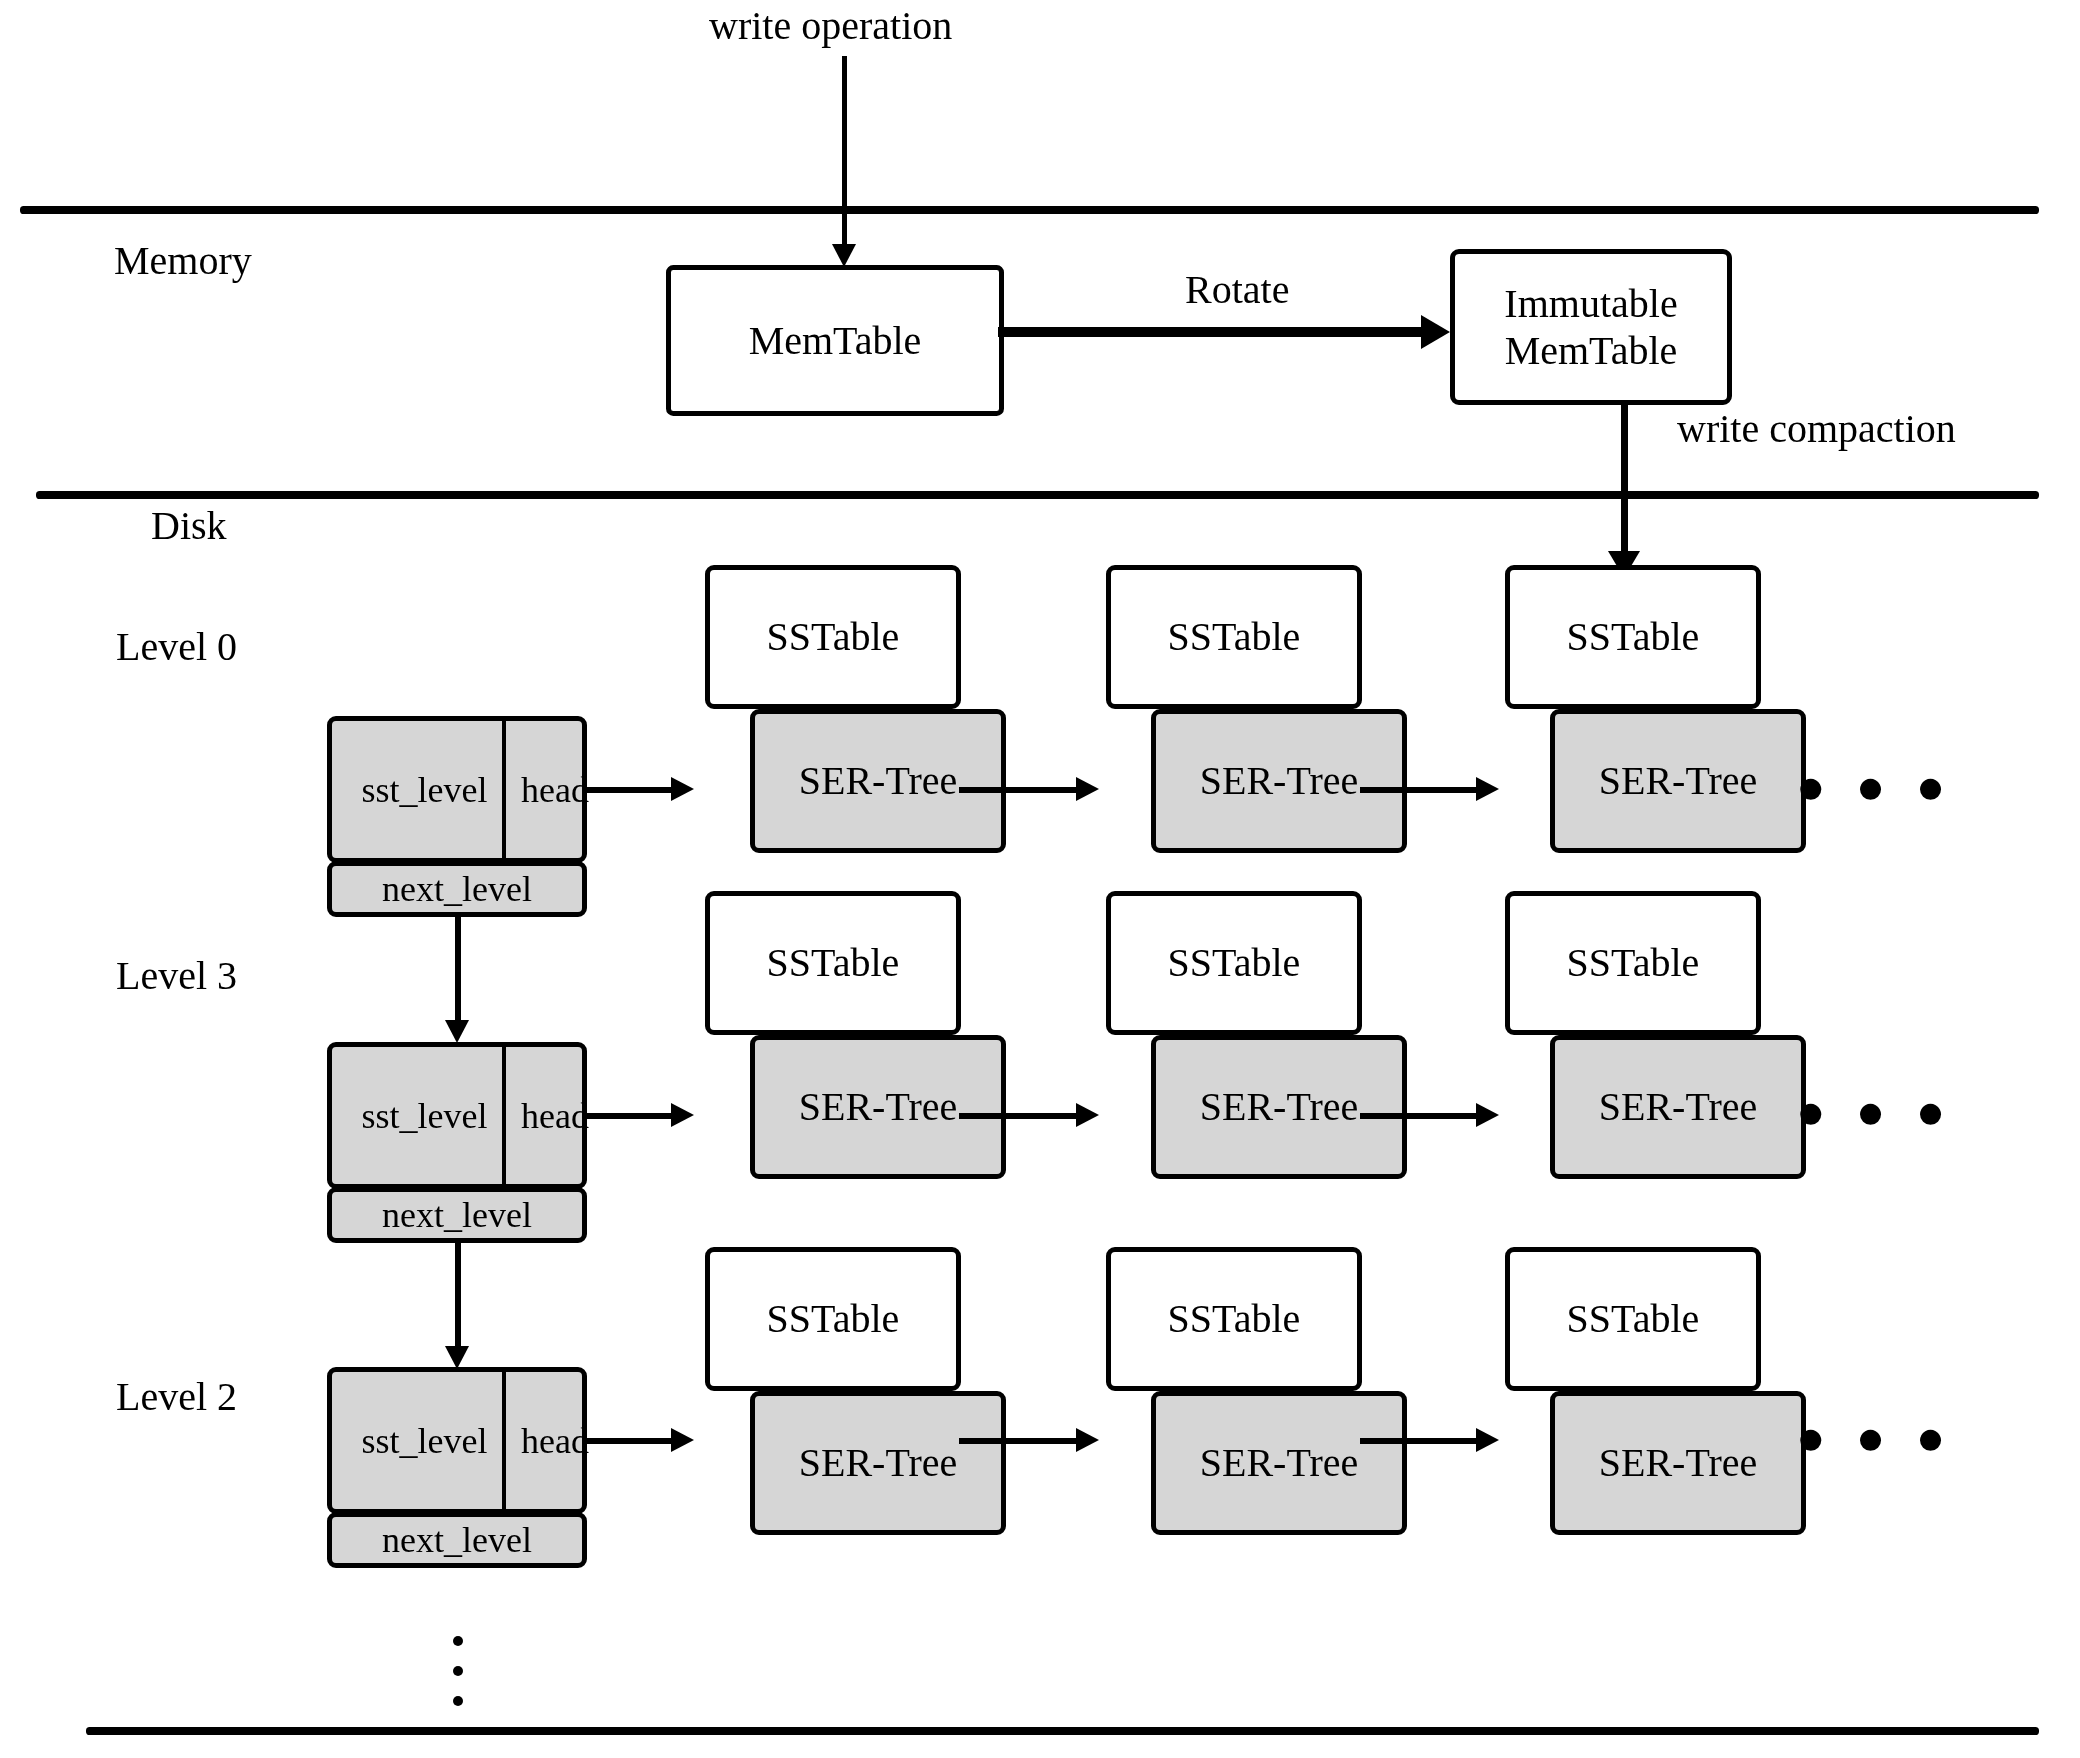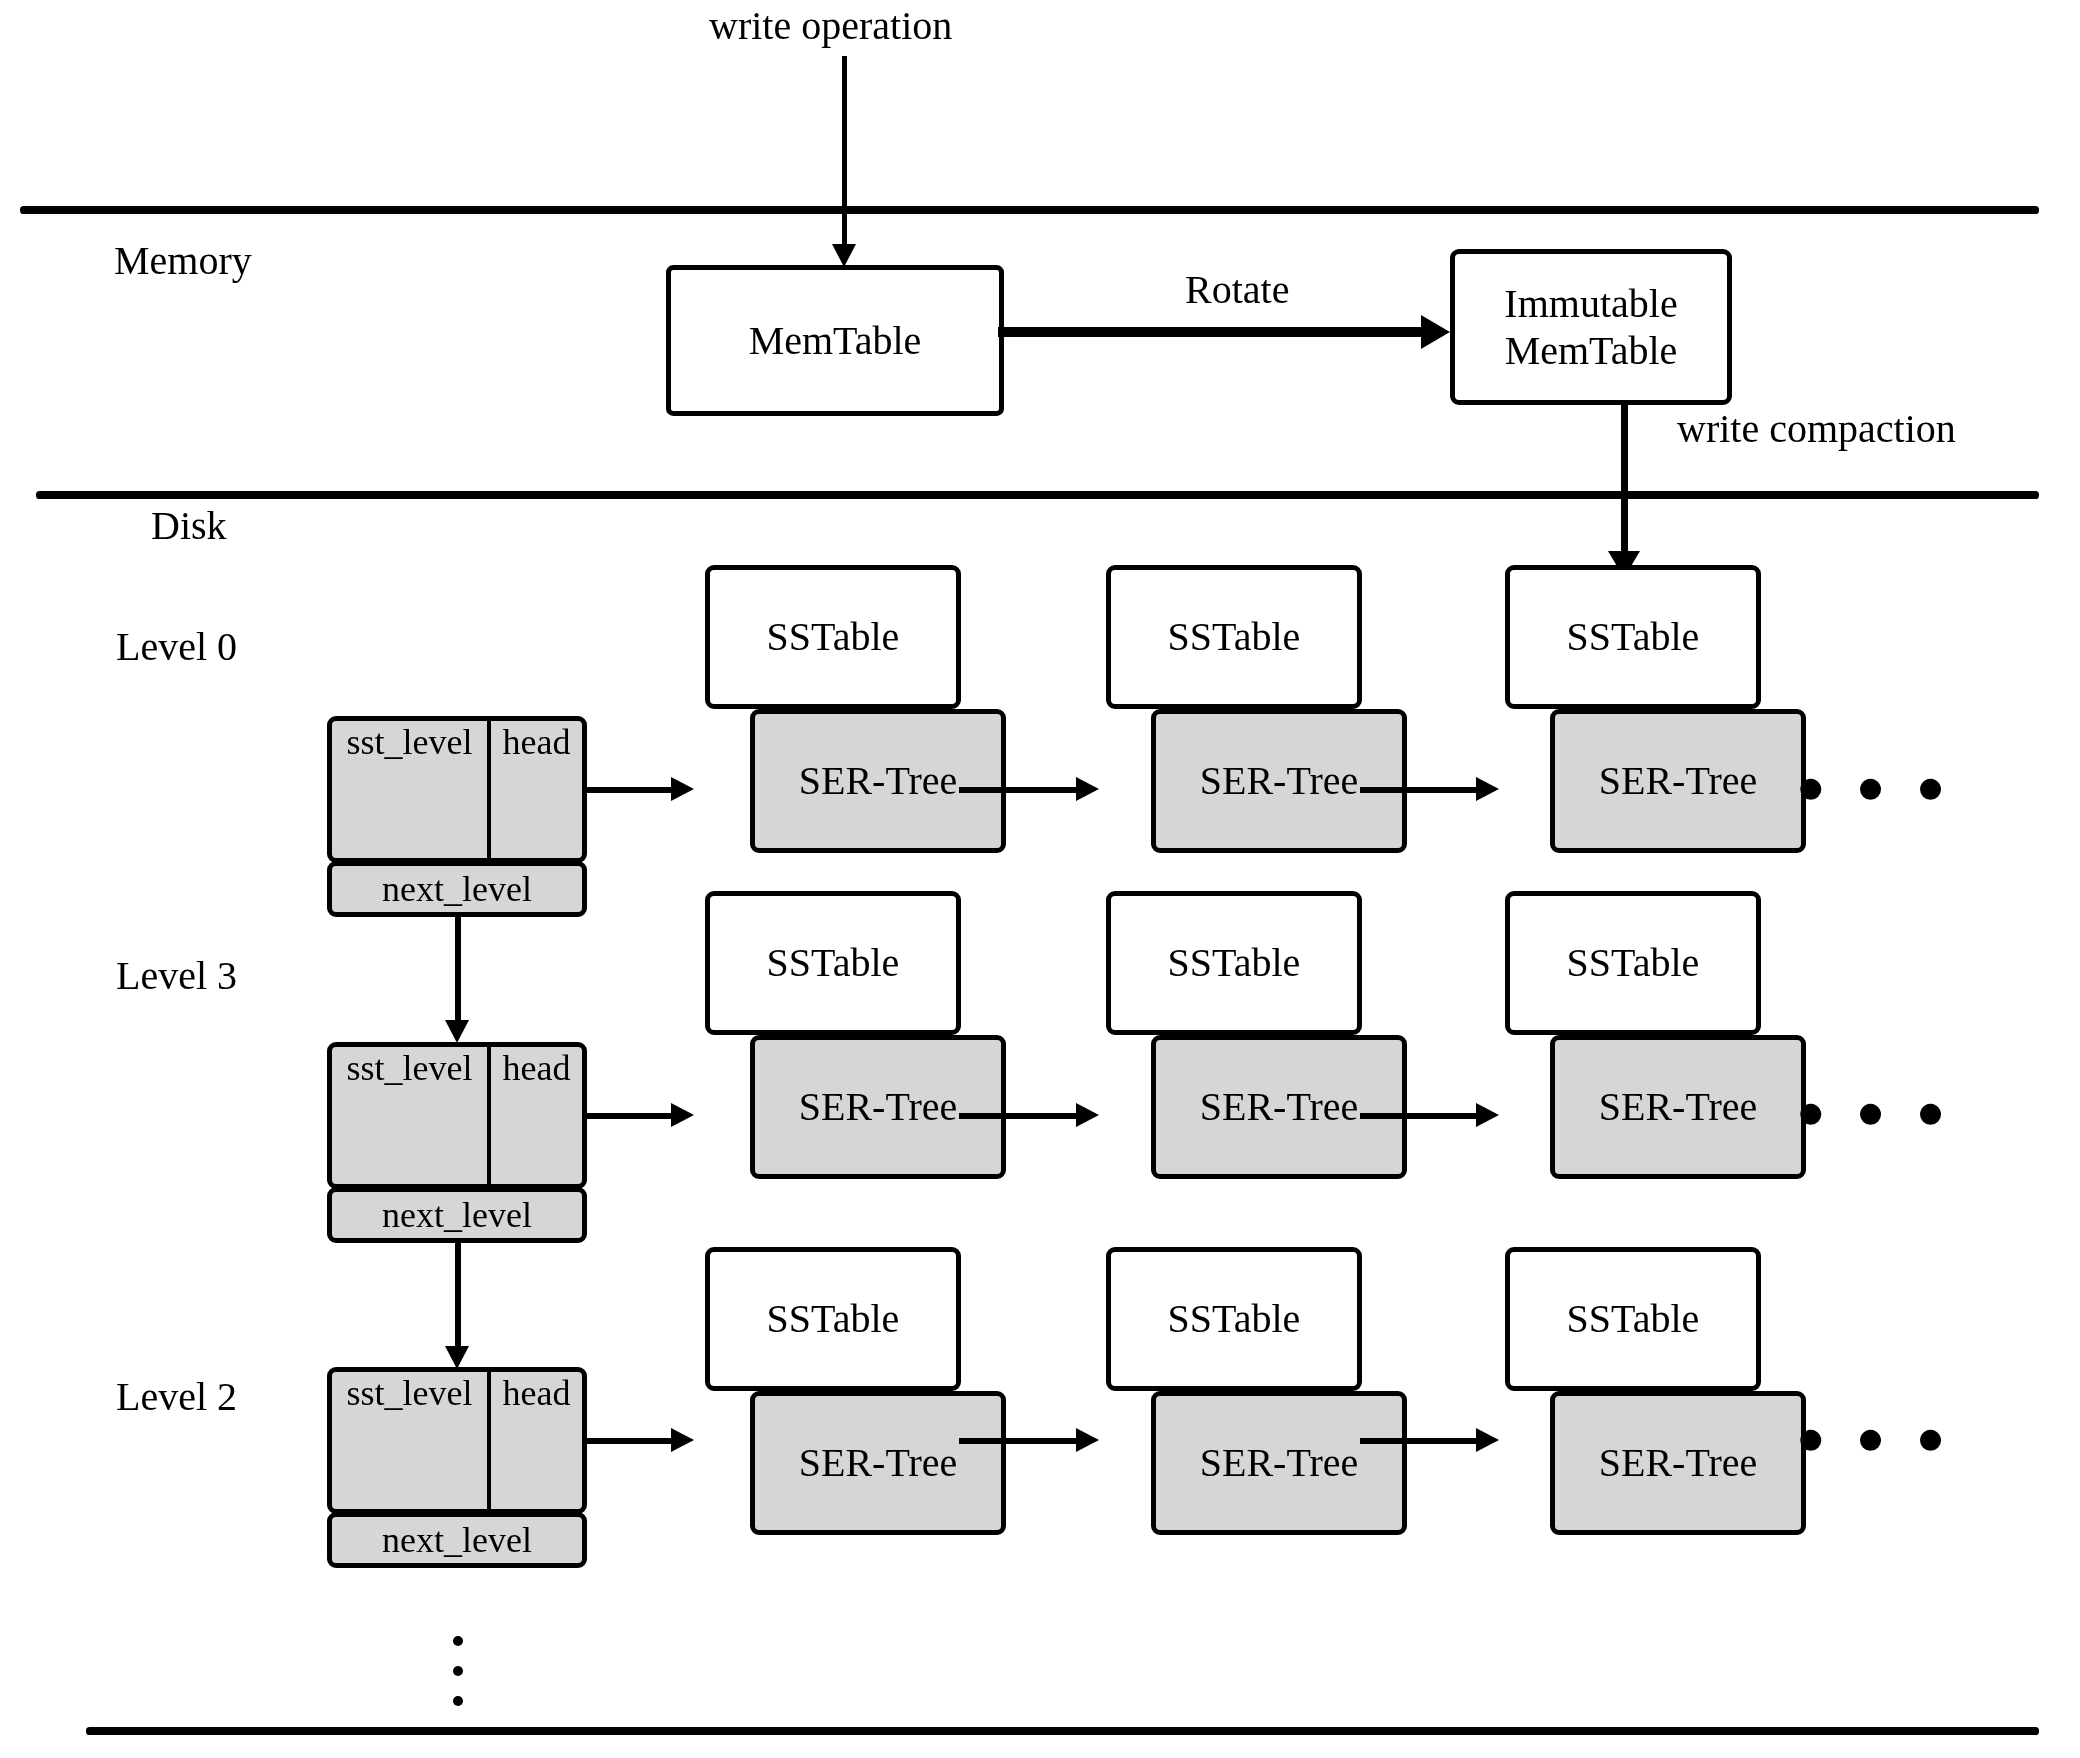--- a/index.html
+++ b/index.html
@@ -8,21 +8,21 @@
   .hrule{position:absolute;background:#000;height:8.2px;border-radius:3.6px;}
   .lbl{position:absolute;white-space:nowrap;font-size:40px;line-height:1;}
   .box{position:absolute;box-sizing:border-box;border:5.5px solid #000;background:#fff;
        display:flex;align-items:center;justify-content:center;text-align:center;
        font-size:40px;line-height:1.18;border-radius:9px;}
   .box.shade{background:#d6d6d6;margin-left:45px;}
   .box.sq{border-radius:7.3px;}
   .node{position:absolute;box-sizing:border-box;}
   .node-top{position:absolute;box-sizing:border-box;border:5.5px solid #000;background:#d6d6d6;
             border-radius:9px;display:flex;}
-  .node-top .cell{display:flex;align-items:flex-start;justify-content:center;font-size:36px;white-space:nowrap;}
+  .node-top .cell{display:flex;align-items:center;justify-content:center;font-size:36px;white-space:nowrap;margin-left:15px;}
   .node-top .cell.left{flex:0 0 155px;border-right:4.5px solid #000;}
   .node-top .cell.right{flex:1;}
   .node-next{position:absolute;box-sizing:border-box;border:5.5px solid #000;background:#d6d6d6;
              border-radius:9px;display:flex;align-items:center;justify-content:center;
              font-size:36px;white-space:nowrap;}
   .vline{position:absolute;background:#000;}
   .hline{position:absolute;background:#000;}
   .arrowdown{position:absolute;width:0;height:0;border-left:12.7px solid transparent;
              border-right:12.7px solid transparent;border-top:23.6px solid #000;}
   .arrowdown.thick{border-left-width:16.4px;border-right-width:16.4px;border-top-width:27px;}

